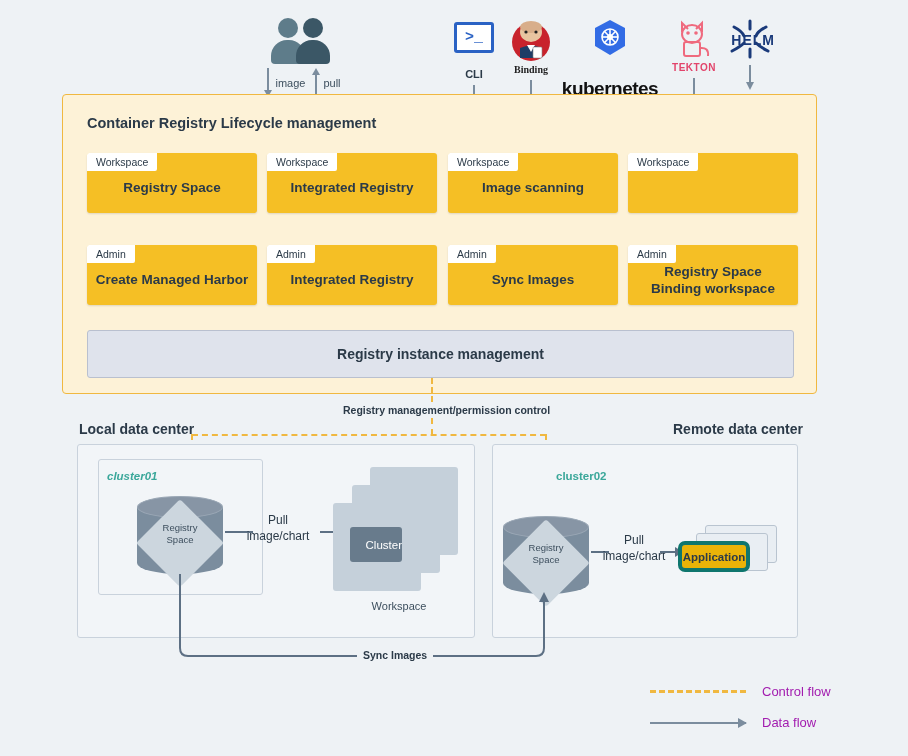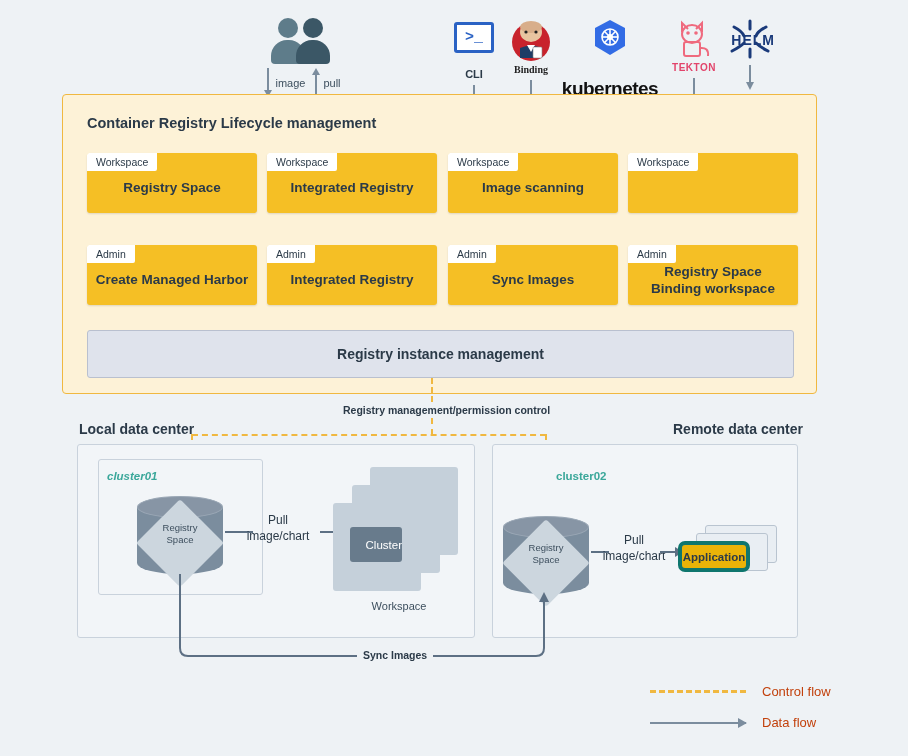--- a/index.html
+++ b/index.html
@@ -157,21 +157,21 @@
 
   
   .legend-item { position:absolute; display:flex; align-items:center; gap:16px; }
   .legend-dash { width:96px; height:0; border-top:3px dashed #f0b840; }
   .legend-solid { width:96px; height:2px; background:#7b8d9e; position:relative; }
   .legend-solid::after {
     content:""; position:absolute; right:-1px; top:-4px;
     border-top:5px solid transparent; border-bottom:5px solid transparent;
     border-left:9px solid #7b8d9e;
   }
-  .legend-text { font-size:13px; color:#c2410c; }
+  .legend-text { font-size:13px; color:#a21caf; }
 </style>
 </head>
 <body>
 
 <div class="top-row">
 
   <div class="top-item" style="left:262px; top:18px; width:80px;">
     <div class="users-icon">
       <div class="person" style="left:0; width:34px; height:46px;">
         <div class="head" style="left:7px; top:0; width:20px; height:20px; background:#5e7c8a;"></div>

